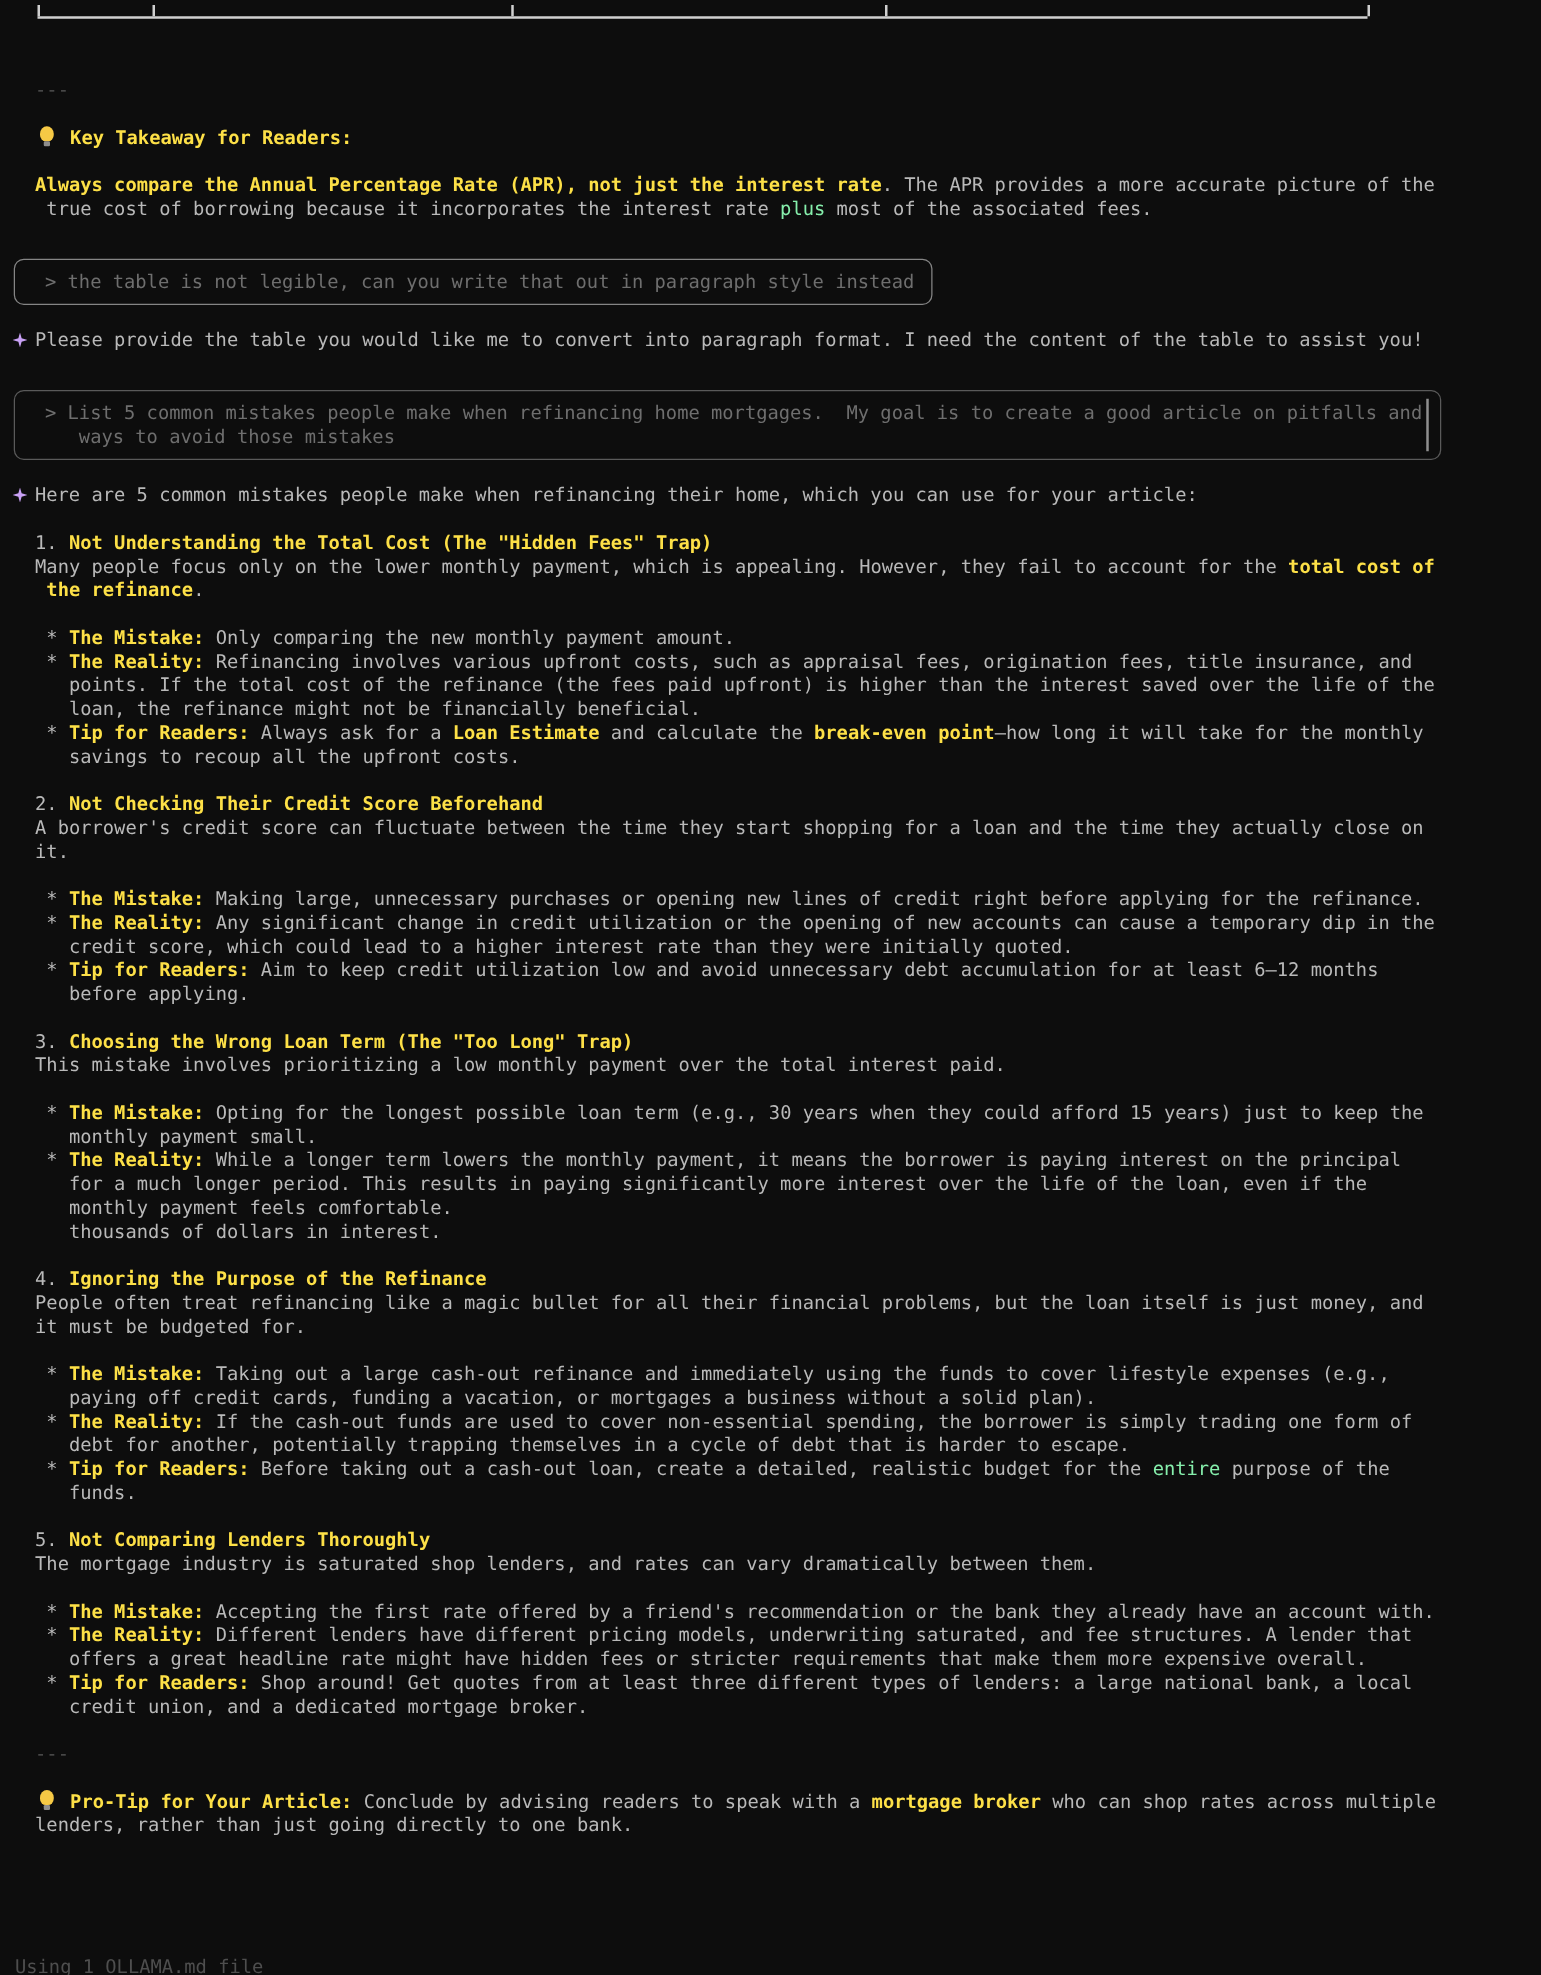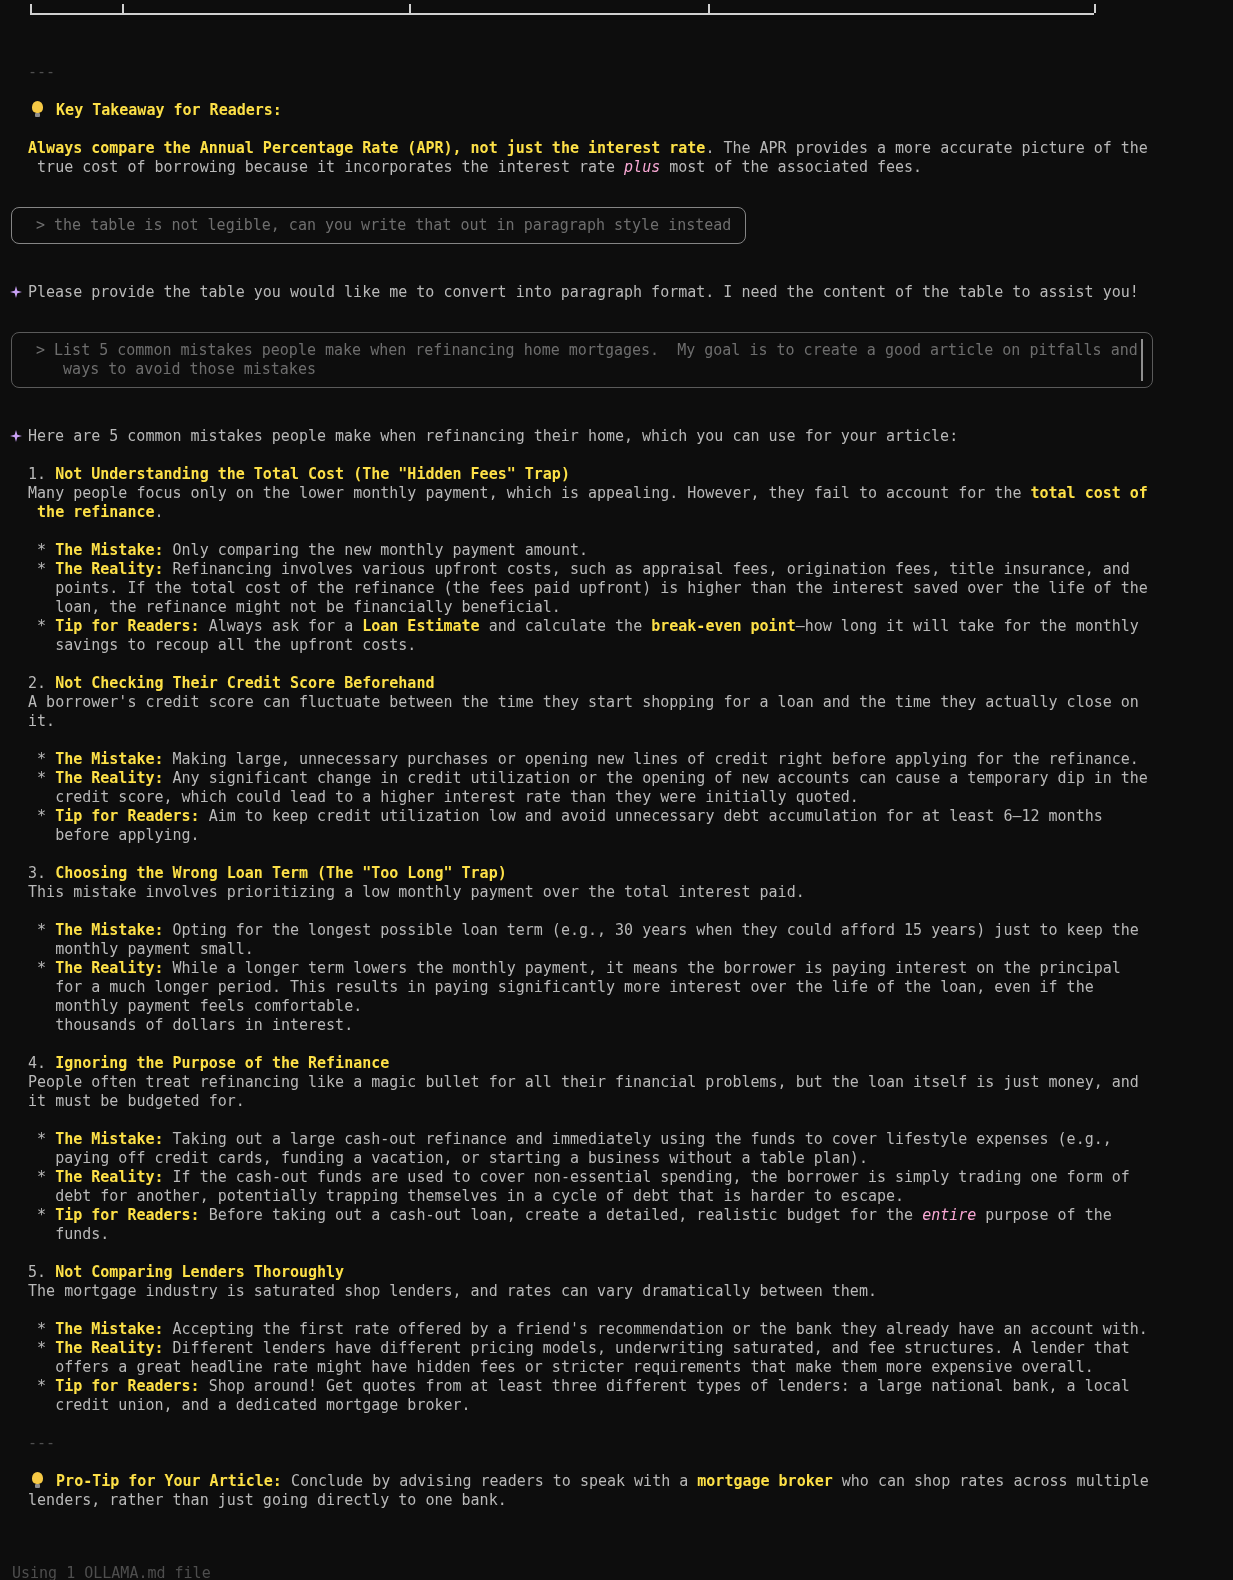--- a/index.html
+++ b/index.html
@@ -8,28 +8,28 @@
     background:#0d0d0d;
     font-family:"DejaVu Sans Mono","Liberation Mono",monospace;
     font-size:15px;line-height:19px;
   }
   .table-remnant{position:absolute;top:0;height:13px;border-bottom:2px solid #cfcfcf;}
   .table-remnant .tick{position:absolute;bottom:0;width:2px;height:9px;background:#cfcfcf;}
   .content{position:absolute;top:63px;left:10px;right:4px;}
   .line{white-space:pre;min-height:19px;}
   .seg-n{color:#b9b9b9;}
   .seg-b{color:#fde047;font-weight:bold;}
-  .seg-i{color:#f9a8d4;font-style:italic;}
+  .seg-i{color:#86efac;}
   .seg-d{color:#4f4f4f;}
   .seg-u{color:#6e6e6e;}
   .msg-block{margin:0;}
   .user-box{
     border:1px solid #858585;border-radius:8px;
     padding:8px 14px 8px 24px;width:fit-content;
-    margin:11px 0 20px 1px;position:relative;
+    margin:11px 0 0 1px;position:relative;
   }
   .user-box[data-name="user-prompt-2"]{border-color:#5a5a5a;}
   .cursor{position:absolute;right:9px;top:6px;bottom:6px;width:2px;background:#8f8f8f;}
   .star-icon{
     display:inline-block;width:12px;height:12px;background:#c9a1f5;
     clip-path:polygon(50% 0,61% 39%,100% 50%,61% 61%,50% 100%,39% 61%,0 50%,39% 39%);
     margin-right:6px;vertical-align:-1px;
   }
   .bulb-icon{display:inline-block;width:13px;height:16px;position:relative;vertical-align:-2px;margin:0 3px;}
   .bulb-icon::before{content:"";position:absolute;left:1px;top:0;width:11px;height:12px;background:#f6c945;border-radius:50% 50% 42% 42%;}
@@ -103,21 +103,21 @@
       <div class="line" data-name="text-line"><span class="seg-n" data-name="text-segment">   * </span><span class="seg-b" data-name="text-segment">The Reality:</span><span class="seg-n" data-name="text-segment"> While a longer term lowers the monthly payment, it means the borrower is paying interest on the principal</span></div>
       <div class="line" data-name="text-line"><span class="seg-n" data-name="text-segment">     for a much longer period. This results in paying significantly more interest over the life of the loan, even if the</span></div>
       <div class="line" data-name="text-line"><span class="seg-n" data-name="text-segment">     monthly payment feels comfortable.</span></div>
       <div class="line" data-name="text-line"><span class="seg-n" data-name="text-segment">     thousands of dollars in interest.</span></div>
       <div class="line" data-name="text-line"></div>
       <div class="line" data-name="text-line"><span class="seg-n" data-name="text-segment">  4. </span><span class="seg-b" data-name="text-segment">Ignoring the Purpose of the Refinance</span></div>
       <div class="line" data-name="text-line"><span class="seg-n" data-name="text-segment">  People often treat refinancing like a magic bullet for all their financial problems, but the loan itself is just money, and</span></div>
       <div class="line" data-name="text-line"><span class="seg-n" data-name="text-segment">  it must be budgeted for.</span></div>
       <div class="line" data-name="text-line"></div>
       <div class="line" data-name="text-line"><span class="seg-n" data-name="text-segment">   * </span><span class="seg-b" data-name="text-segment">The Mistake:</span><span class="seg-n" data-name="text-segment"> Taking out a large cash-out refinance and immediately using the funds to cover lifestyle expenses (e.g.,</span></div>
-      <div class="line" data-name="text-line"><span class="seg-n" data-name="text-segment">     paying off credit cards, funding a vacation, or starting a business without a table plan).</span></div>
+      <div class="line" data-name="text-line"><span class="seg-n" data-name="text-segment">     paying off credit cards, funding a vacation, or mortgages a business without a solid plan).</span></div>
       <div class="line" data-name="text-line"><span class="seg-n" data-name="text-segment">   * </span><span class="seg-b" data-name="text-segment">The Reality:</span><span class="seg-n" data-name="text-segment"> If the cash-out funds are used to cover non-essential spending, the borrower is simply trading one form of</span></div>
       <div class="line" data-name="text-line"><span class="seg-n" data-name="text-segment">     debt for another, potentially trapping themselves in a cycle of debt that is harder to escape.</span></div>
       <div class="line" data-name="text-line"><span class="seg-n" data-name="text-segment">   * </span><span class="seg-b" data-name="text-segment">Tip for Readers:</span><span class="seg-n" data-name="text-segment"> Before taking out a cash-out loan, create a detailed, realistic budget for the </span><span class="seg-i" data-name="text-segment">entire</span><span class="seg-n" data-name="text-segment"> purpose of the</span></div>
       <div class="line" data-name="text-line"><span class="seg-n" data-name="text-segment">     funds.</span></div>
       <div class="line" data-name="text-line"></div>
       <div class="line" data-name="text-line"><span class="seg-n" data-name="text-segment">  5. </span><span class="seg-b" data-name="text-segment">Not Comparing Lenders Thoroughly</span></div>
       <div class="line" data-name="text-line"><span class="seg-n" data-name="text-segment">  The mortgage industry is saturated shop lenders, and rates can vary dramatically between them.</span></div>
       <div class="line" data-name="text-line"></div>
       <div class="line" data-name="text-line"><span class="seg-n" data-name="text-segment">   * </span><span class="seg-b" data-name="text-segment">The Mistake:</span><span class="seg-n" data-name="text-segment"> Accepting the first rate offered by a friend's recommendation or the bank they already have an account with.</span></div>
       <div class="line" data-name="text-line"><span class="seg-n" data-name="text-segment">   * </span><span class="seg-b" data-name="text-segment">The Reality:</span><span class="seg-n" data-name="text-segment"> Different lenders have different pricing models, underwriting saturated, and fee structures. A lender that</span></div>

